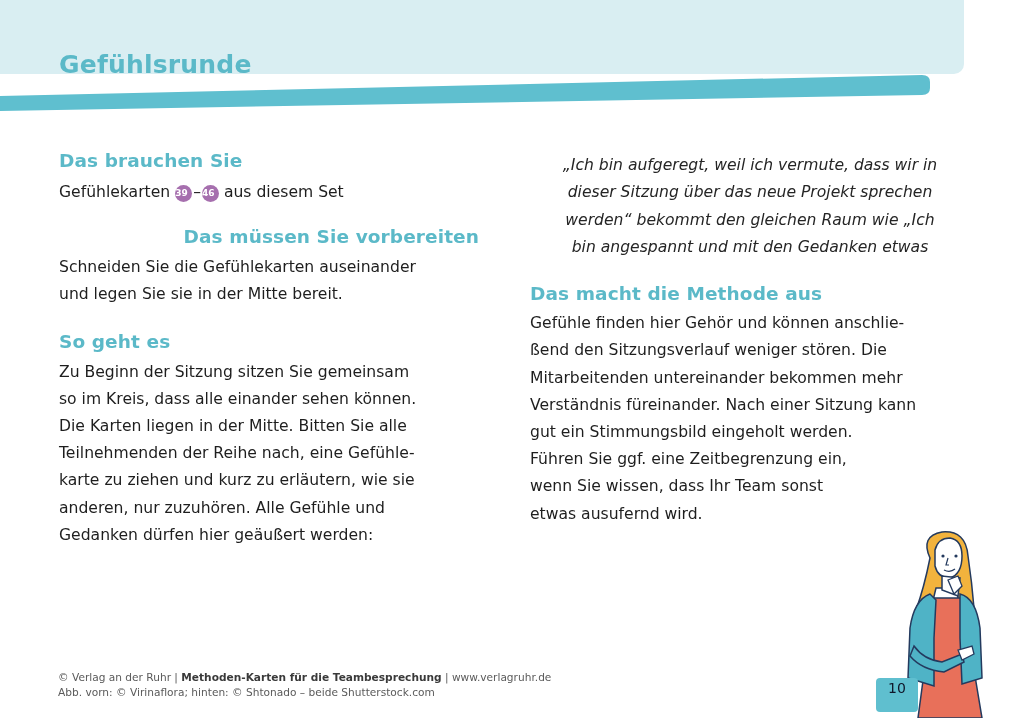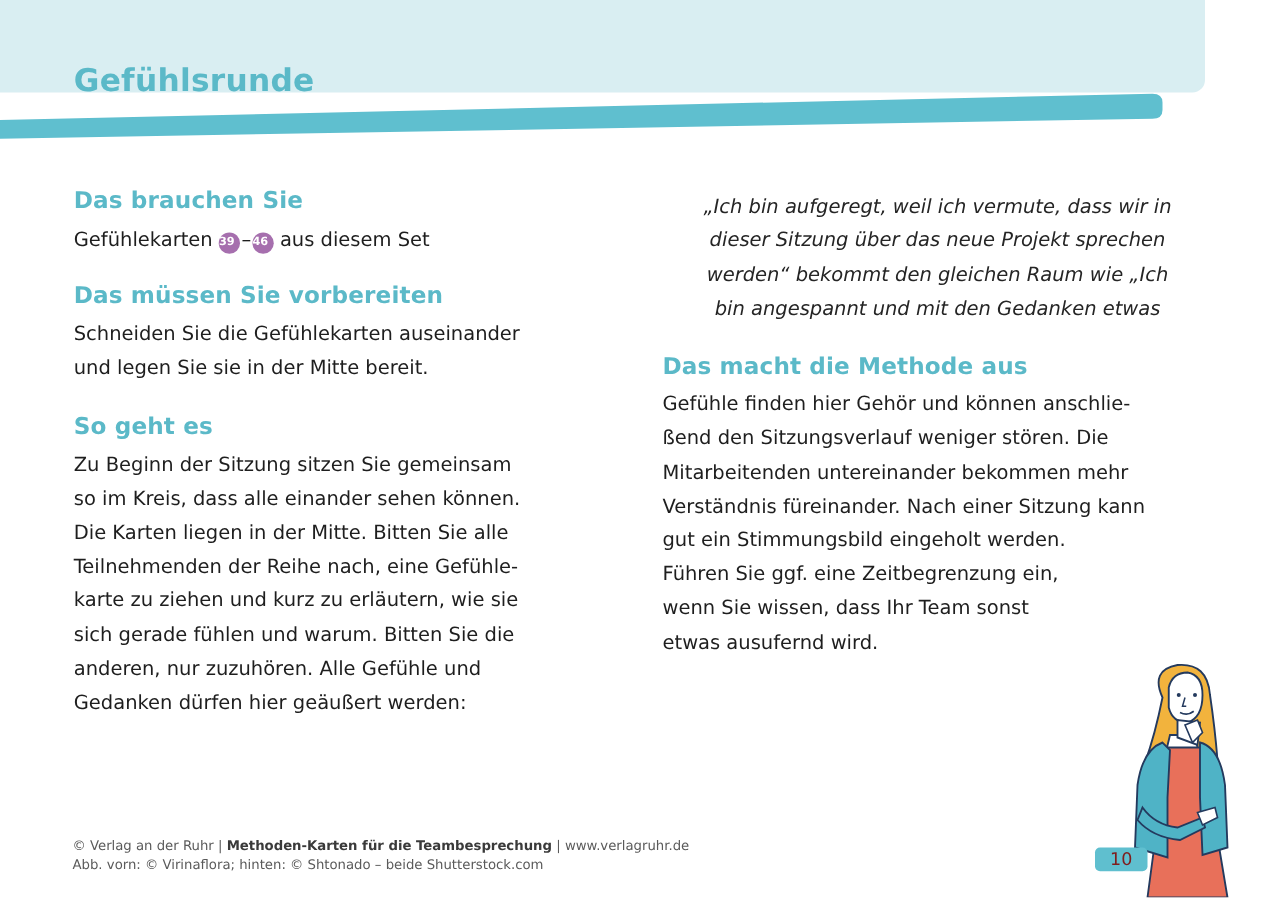--- a/index.html
+++ b/index.html
@@ -40,22 +40,22 @@
       background: #a66fae; color: #ffffff; font-size: 9px; font-weight: bold;
       text-align: left; line-height: 17px; vertical-align: 1px;
     }
     .dash { margin: 0 1px; }
     .footer {
       position: absolute; left: 58px; top: 670px; font-size: 10.6px; color: #5a5a5a;
       line-height: 15px;
     }
     .footer b { color: #3a3a3a; }
     .page-number {
-      position: absolute; left: 876px; top: 678px; width: 42px; height: 19px;
-      background: #5fbfcf; border-radius: 4px; color: #7f1d1d; font-size: 14px;
+      position: absolute; left: 876px; top: 678px; width: 42px; height: 34px;
+      background: #5fbfcf; border-radius: 4px; color: #0f172a; font-size: 14px;
       text-align: center; line-height: 21px;
     }
     .illustration { position: absolute; left: 890px; top: 528px; width: 110px; height: 190px; }
   </style>
 </head>
 <body>
 
 <div class="header-band"></div>
 <svg class="header-stripe" viewBox="0 0 1020 130" width="1020" height="130">
   <path d="M0,96 L922,75 Q930,75 930,82 L930,88 Q930,95 922,95 L0,111 Z" fill="#5fbfcf"></path>
@@ -63,34 +63,33 @@
 <div class="page-title">Gefühlsrunde</div>
 
 <div class="col col-left">
   <h2 class="section-heading">Das brauchen Sie</h2>
   <p class="body-text" style="margin-top:3px;">
     <span>Gefühlekarten</span>
     <span class="badge">39</span><span class="dash">–</span><span class="badge">46</span>
     <span>aus diesem Set</span>
   </p>
 
-  <h2 class="section-heading" style="margin-top:16px;">Das müssen Sie vorbereiten</h2>
+  <h2 class="section-heading" style="margin-top:16px;text-align:right;">Das müssen Sie vorbereiten</h2>
   <p class="body-text" style="margin-top:2px;">
     <span class="line">Schneiden Sie die Gefühlekarten auseinander</span>
     <span class="line">und legen Sie sie in der Mitte bereit.</span>
   </p>
 
   <h2 class="section-heading" style="margin-top:18px;">So geht es</h2>
   <p class="body-text" style="margin-top:2px;">
     <span class="line">Zu Beginn der Sitzung sitzen Sie gemeinsam</span>
     <span class="line">so im Kreis, dass alle einander sehen können.</span>
     <span class="line">Die Karten liegen in der Mitte. Bitten Sie alle</span>
     <span class="line">Teilnehmenden der Reihe nach, eine Gefühle-</span>
     <span class="line">karte zu ziehen und kurz zu erläutern, wie sie</span>
-    <span class="line">sich gerade fühlen und warum. Bitten Sie die</span>
     <span class="line">anderen, nur zuzuhören. Alle Gefühle und</span>
     <span class="line">Gedanken dürfen hier geäußert werden:</span>
   </p>
 </div>
 
 <div class="col col-right">
   <p class="quote-text">
     <span class="line">„Ich bin aufgeregt, weil ich vermute, dass wir in</span>
     <span class="line">dieser Sitzung über das neue Projekt sprechen</span>
     <span class="line">werden“ bekommt den gleichen Raum wie „Ich</span>

